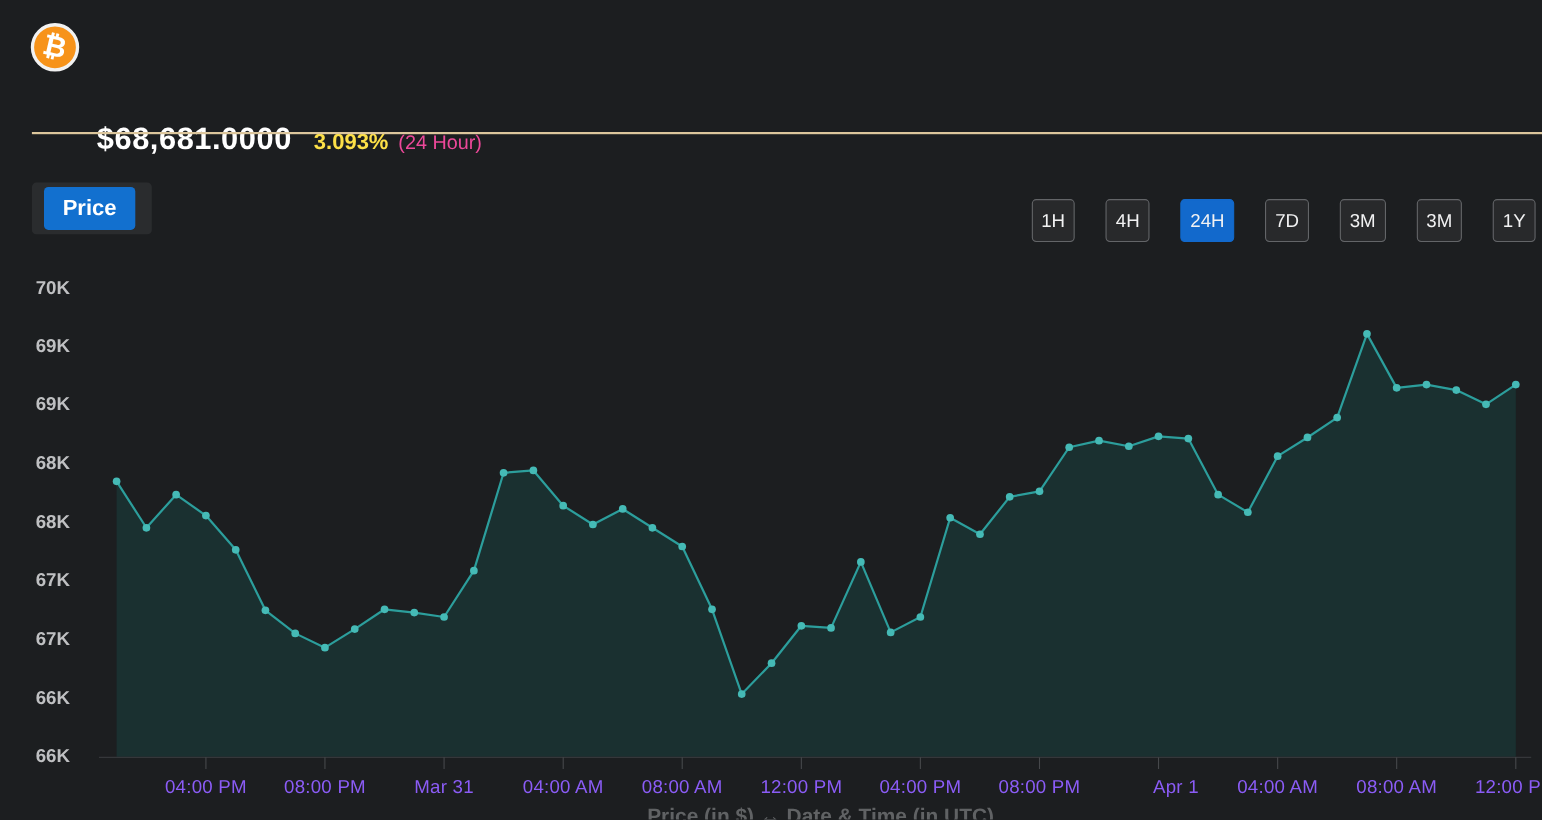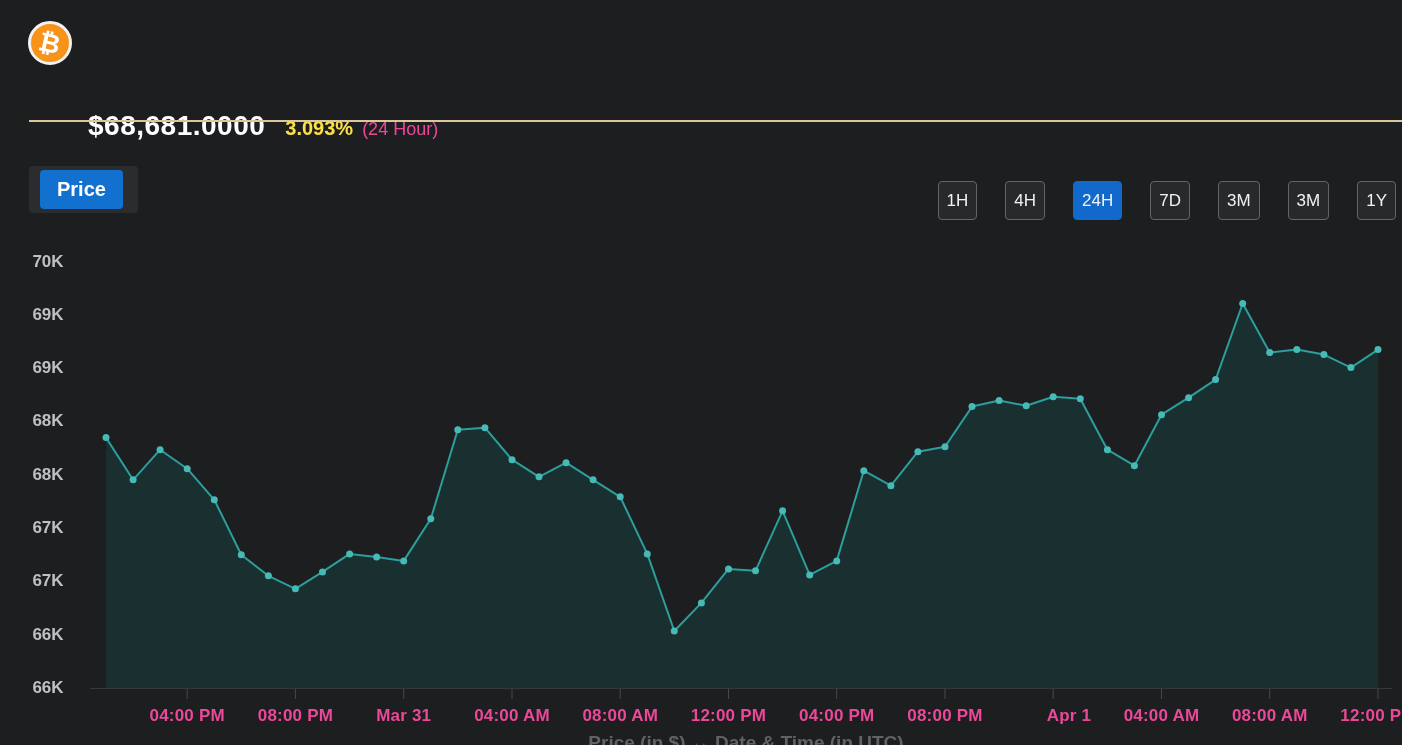--- a/index.html
+++ b/index.html
@@ -59,21 +59,21 @@
 
   
   .chart{position:absolute;inset:0;}
   #chart-svg{position:absolute;left:0;top:0;}
   .ylab{
     position:absolute;left:22px;width:52px;text-align:center;
     font-size:17px;font-weight:bold;color:#bfc0c2;
   }
   .xlab{
     position:absolute;width:124px;text-align:center;top:706px;
-    font-size:17px;font-weight:bold;color:#ec4899;letter-spacing:.2px;
+    font-size:17px;font-weight:normal;color:#8b5cf6;letter-spacing:.2px;
   }
   .caption{
     position:absolute;left:90px;right:0;top:732px;text-align:center;
     font-size:19px;font-weight:bold;color:#606264;
   }
 </style>
 </head>
 <body>
 
 <div class="page">

